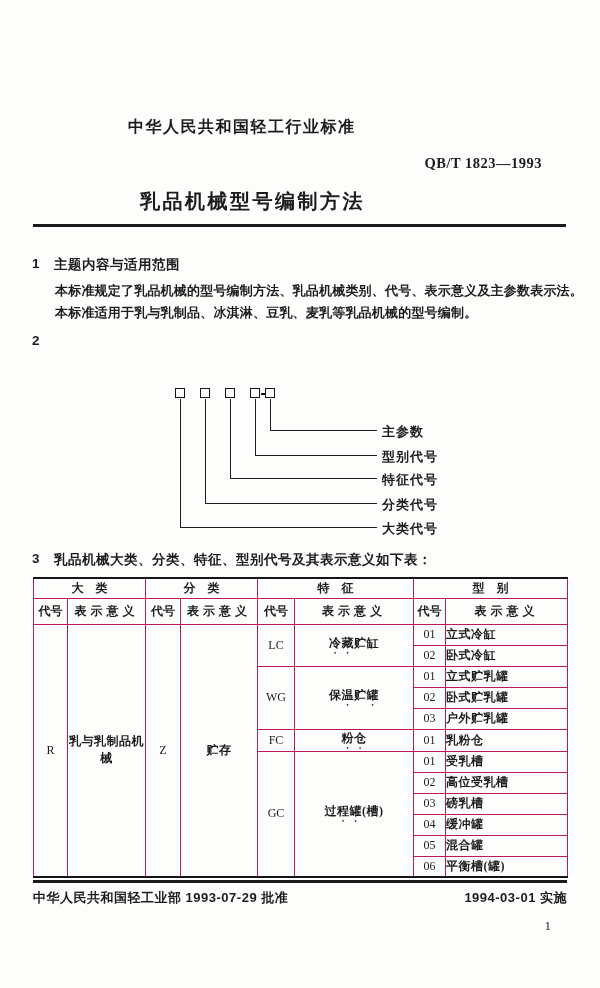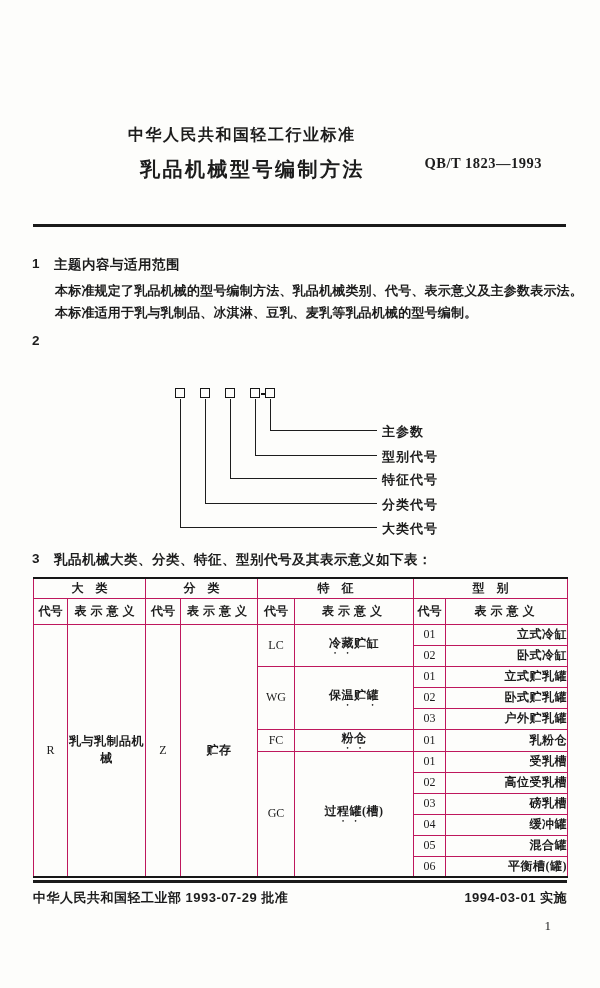--- a/index.html
+++ b/index.html
@@ -7,23 +7,23 @@
     position:relative;
     width:600px;height:988px;
     margin:0 auto;
     background:#fdfdfb;
     color:#1c1c1c;
     font-family:"Liberation Sans", sans-serif;
     overflow:hidden;
   }
   .abs{position:absolute;}
   
-  .std-name{left:128px;top:117px;font-size:16px;font-weight:bold;letter-spacing:1.5px;white-space:nowrap;margin-top:8px;}
+  .std-name{left:128px;top:117px;font-size:16px;font-weight:bold;letter-spacing:1.5px;white-space:nowrap;}
   .std-number{top:155px;right:58px;font-family:"Liberation Serif",serif;font-size:14.5px;font-weight:bold;letter-spacing:.5px;white-space:nowrap;}
-  .doc-title{left:140px;top:156px;font-size:20px;font-weight:bold;letter-spacing:2.5px;white-space:nowrap;}
+  .doc-title{left:140px;top:188px;font-size:20px;font-weight:bold;letter-spacing:2.5px;white-space:nowrap;}
   .rule{background:#1a1a1a;}
   .rule-top{left:33px;top:224px;width:533px;height:2.5px;}
   
   .sec-head{display:flex;gap:14px;font-size:13.5px;font-weight:bold;white-space:nowrap;letter-spacing:.5px;}
   .sec-1{left:32px;top:256px;}
   .sec-2{left:32px;top:333px;}
   .sec-3{left:32px;top:551px;}
   .para{left:55px;top:0;font-size:13px;font-weight:600;letter-spacing:.2px;white-space:nowrap;}
   .p1a{top:282px;}
   .p1b{top:304px;}
@@ -44,21 +44,21 @@
   }
   table.std th, table.std td{border:1px solid #be185d;padding:0;overflow:hidden;}
   tr.gh{height:20px;}
   tr.sh{height:26px;}
   tr.dr{height:21px;}
   th{font-weight:600;text-align:center;}
   th.wide{letter-spacing:4px;}
   td.c{text-align:center;font-weight:500;}
   td.mc{text-align:center;font-weight:600;letter-spacing:.5px;}
   td.fm{text-align:center;padding-left:9px;font-weight:600;letter-spacing:.5px;}
-  td.tm{text-align:right;padding-left:12px;font-weight:600;letter-spacing:.5px;margin-top:40px;}
+  td.tm{text-align:left;padding-left:12px;font-weight:600;letter-spacing:.5px;margin-top:40px;}
   .dot-em{
     -webkit-text-emphasis:filled dot #222;-webkit-text-emphasis-position:under right;
     text-emphasis:filled dot #222;text-emphasis-position:under right;
   }
   
   .rule-bottom{left:33px;top:880px;width:534px;height:3px;}
   .foot{top:889px;font-size:13px;font-weight:bold;letter-spacing:.5px;white-space:nowrap;}
   .foot-left{left:33px;}
   .foot-right{right:33px;}
   .pageno{right:49px;top:918px;font-size:13px;font-family:"Liberation Serif",serif;}

